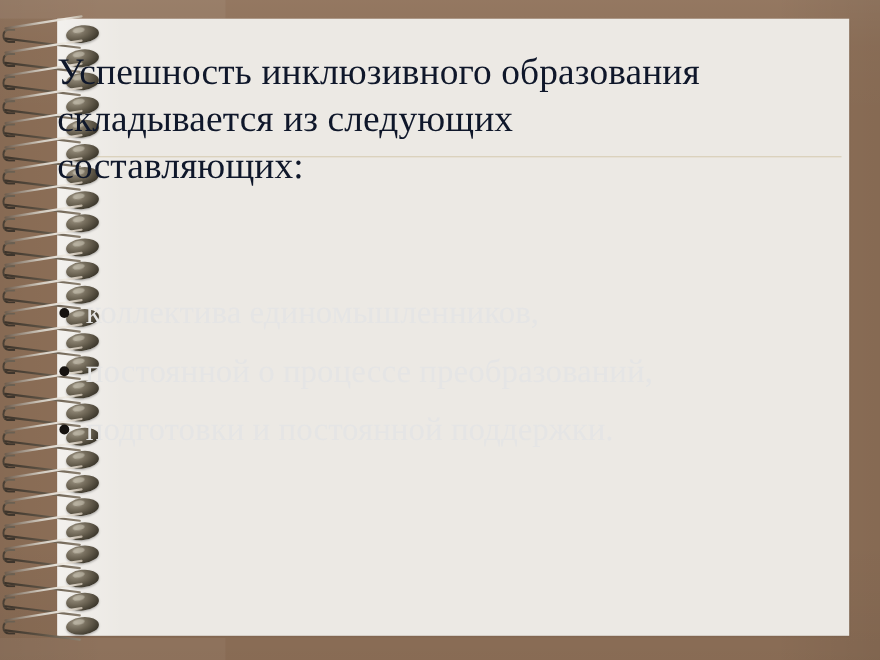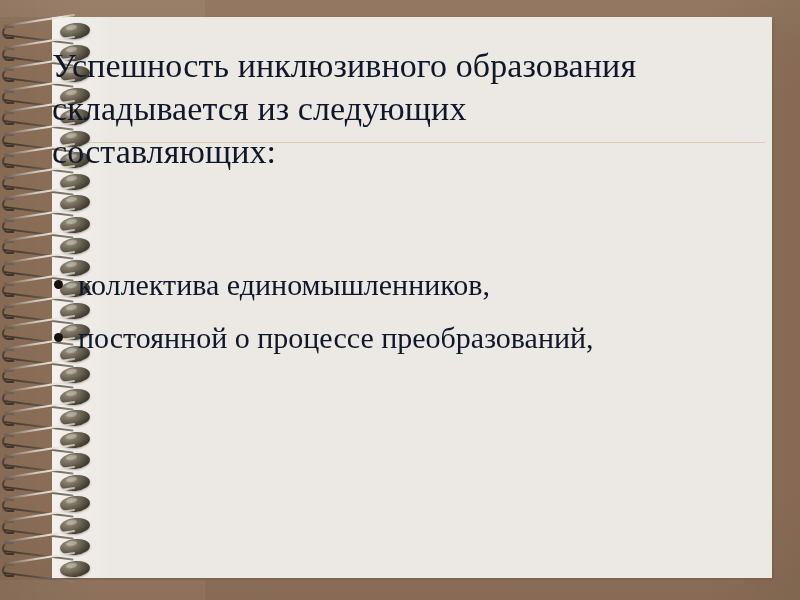--- a/index.html
+++ b/index.html
@@ -178,21 +178,21 @@
     position: absolute;
     left: 48px;
     top: 264px;
     width: 660px;
   }
   .bullet-item {
     position: relative;
     padding-left: 30px;
     font-size: 30px;
     line-height: 42px;
-    color: #0f172a;
+    color: #e5e5e5;
     margin-bottom: 11px;
   }
   .bullet-item:last-child { margin-bottom: 0; }
   .bullet-dot {
     position: absolute;
     left: 6px;
     top: 16px;
     width: 9px;
     height: 9px;
     border-radius: 50%;
@@ -403,15 +403,19 @@
 
   <div id="bullets">
     <div class="bullet-item">
       <span class="bullet-dot"></span>
       <span class="bullet-text">коллектива единомышленников,</span>
     </div>
     <div class="bullet-item">
       <span class="bullet-dot"></span>
       <span class="bullet-text">постоянной о процессе преобразований,</span>
     </div>
+    <div class="bullet-item">
+      <span class="bullet-dot"></span>
+      <span class="bullet-text">подготовки и постоянной поддержки.</span>
+    </div>
   </div>
 
 </div>
 
 </body></html>

